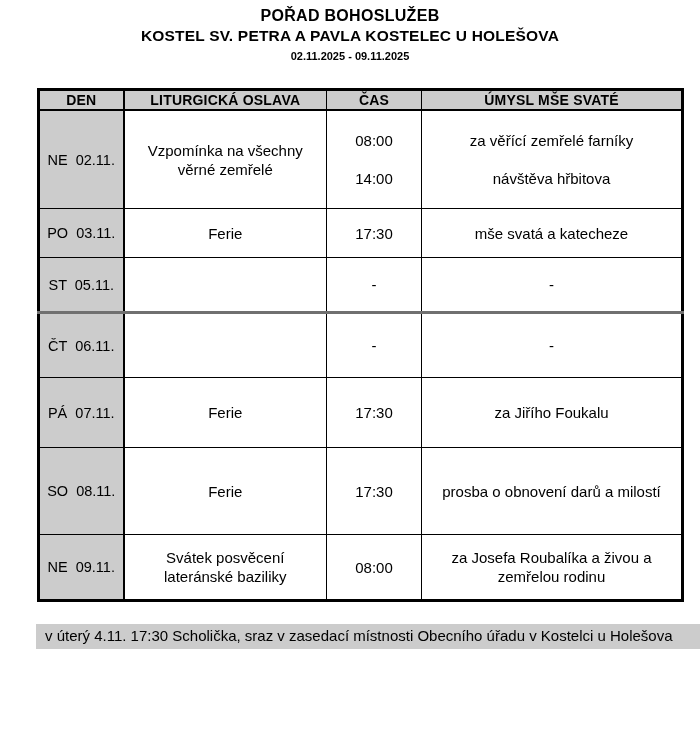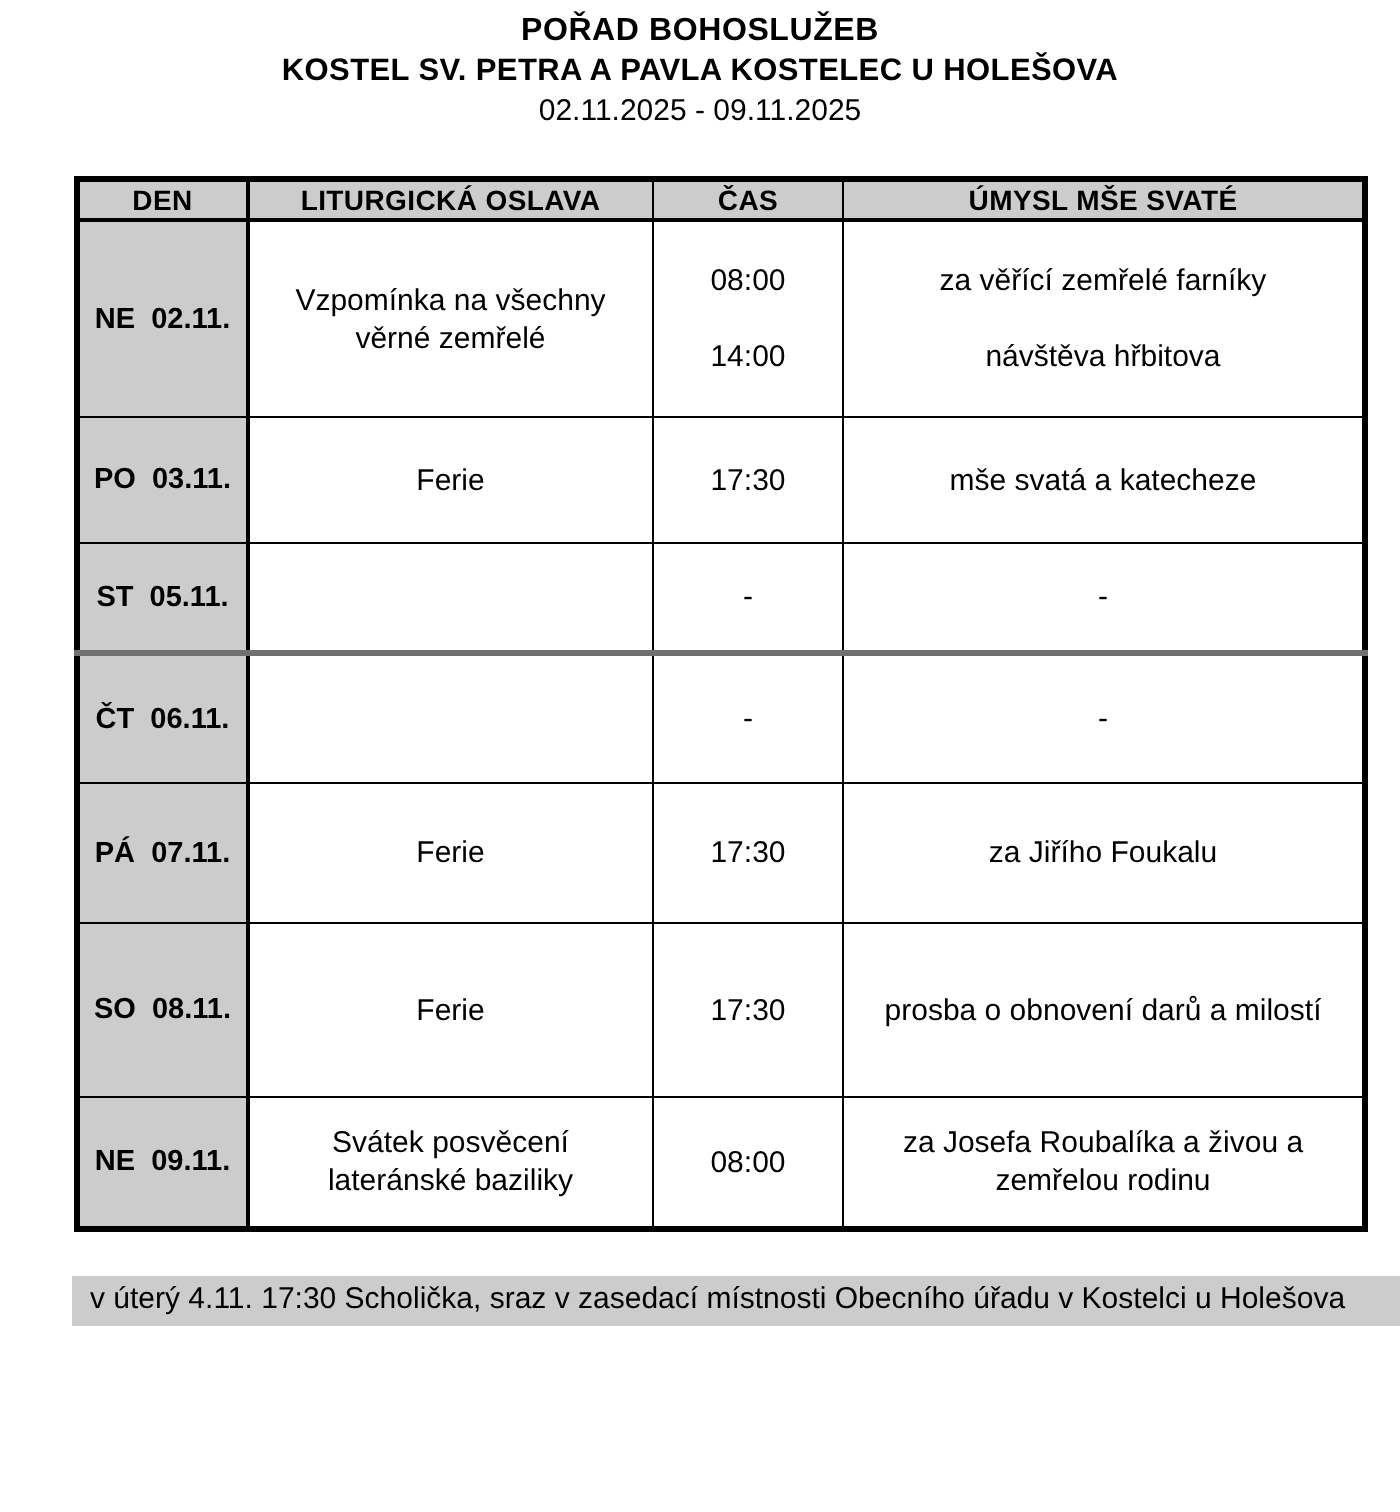--- a/index.html
+++ b/index.html
@@ -23,22 +23,22 @@
     line-height: 20px;
     letter-spacing: 0.3px;
   }
   .title-sub {
     font-size: 15.5px;
     font-weight: bold;
     line-height: 20px;
     letter-spacing: 0.2px;
   }
   .title-dates {
-    font-size: 15px;
-    font-weight: normal;
+    font-size: 11px;
+    font-weight: bold;
     line-height: 20px;
   }
   
   table.schedule {
     border-collapse: collapse;
     table-layout: fixed;
     margin: 22px 0 0 37px;
     width: 644px;
     border: 3px solid #000;
     font-size: 15px;
@@ -59,30 +59,30 @@
     font-size: 14px;
     font-weight: bold;
     height: 20px;
     padding: 1px 2px;
     letter-spacing: 0.2px;
   }
   .schedule th.h-den, .schedule td.day { border-right: 2px solid #000; }
   .schedule thead th { border-bottom: 2px solid #000; }
   td.day {
     background: #cccccc;
-    font-weight: bold;
+    font-weight: normal;
     font-size: 14.5px;
     white-space: pre-wrap;
     padding: 2px 2px;
   }
   td.oslava { line-height: 19px; }
   td.cas, td.umysl { line-height: 19px; }
   
   tr.r0 { height: 97px; }
-  tr.r1 { height: 63px; padding-left: 24px; }
+  tr.r1 { height: 49px; padding-left: 24px; }
   tr.r2 { height: 65px; }
   tr.r3 { height: 55px; }
   tr.r4 { height: 65px; }
   tr.r5 { height: 70px; }
   tr.r6 { height: 87px; }
   tr.r7 { height: 66px; }
   
   tr.page-break td { border-top: 3px solid #707070; }
   tr.page-break td.day { border-top: 3px solid #707070; }
   

